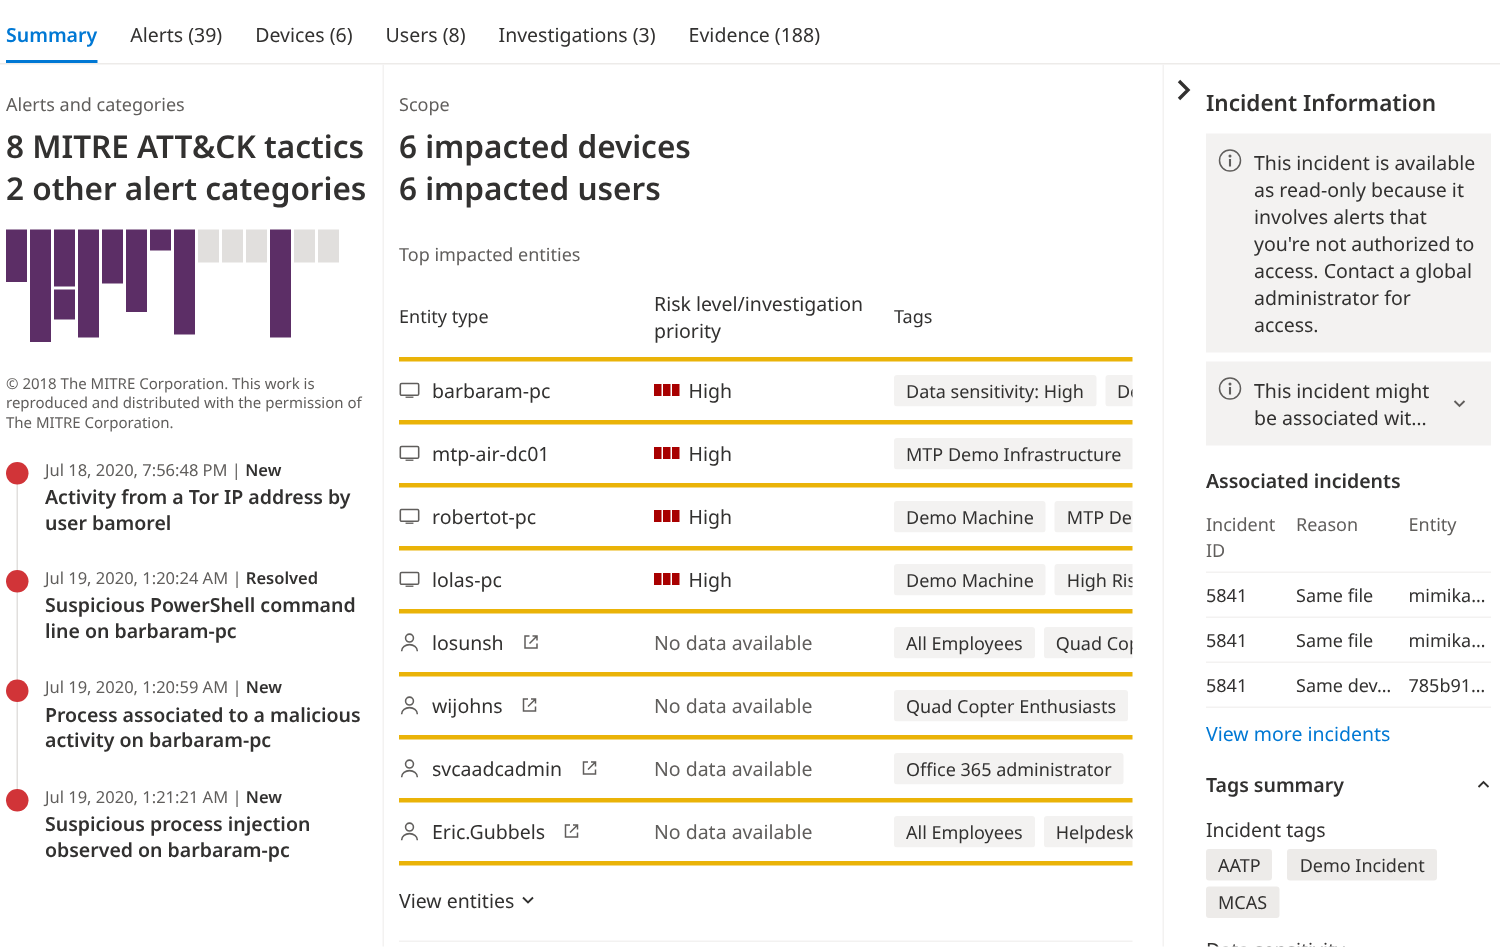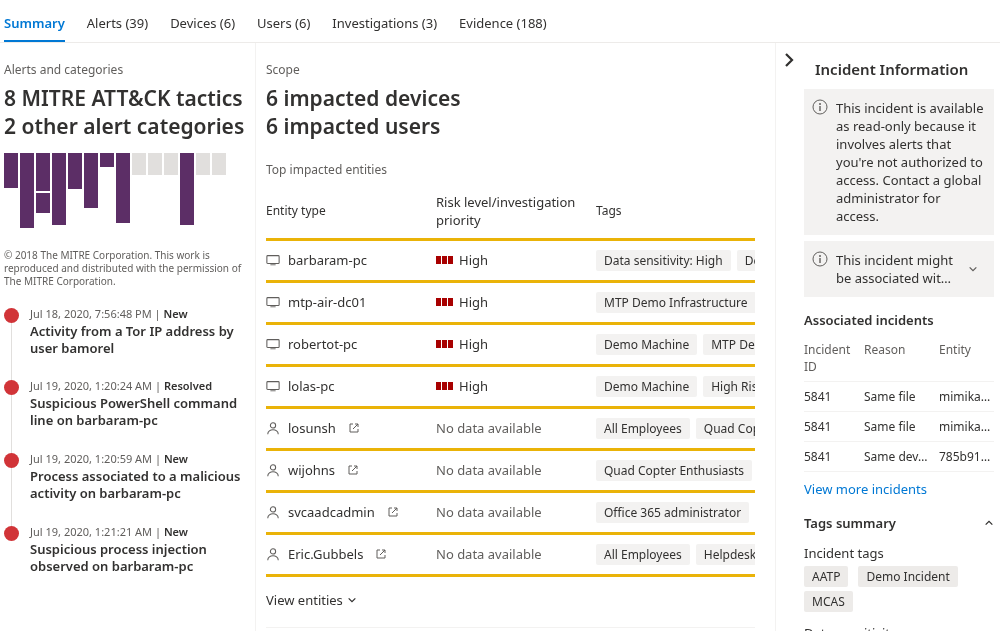--- a/index.html
+++ b/index.html
@@ -110,21 +110,21 @@
   .chev { width:10px; height:10px; }
 
   .evidence { margin-top: 18px; border-top:1px solid #f3f2f1; padding-top:14px; }
 
   
   .r-chevron {
     position:absolute; left:4px; top:8px;
     width:18px; height:18px; cursor:pointer;
   }
   .r-inner { padding: 8px 6px 0 28px; }
-  .r-title { font-size: 15px; font-weight:600; margin: 8px 0 10px 11px; }
+  .r-title { font-size: 15px; font-weight:600; margin: 8px 0 10px 0; }
   .r-banner {
     background:#f3f2f1; padding:10px 10px 10px 32px;
     font-size:13px; color:#323130; position:relative;
     margin-bottom:6px;
   }
   .r-banner .binfo {
     position:absolute; left:8px; top:10px;
     width:16px; height:16px;
   }
   .r-h3 { font-size:13px; font-weight:600; margin:14px 0 6px 0; }
@@ -142,21 +142,21 @@
   .chev-r { transform: rotate(-90deg);}
   .chev-up { transform: rotate(180deg);}
 </style>
 </head>
 <body>
 
 <div class="tabs" id="tabs">
     <div class="tab active">Summary</div>
     <div class="tab">Alerts (39)</div>
     <div class="tab">Devices (6)</div>
-    <div class="tab">Users (6)</div>
+    <div class="tab">Users (8)</div>
     <div class="tab">Investigations (3)</div>
     <div class="tab">Evidence (188)</div>
   </div>
 
 <div class="cols">
 
   <div class="col-left">
     <div class="sec-label">Alerts and categories</div>
     <div class="hero">8 MITRE ATT&amp;CK tactics</div>
     <div class="hero">2 other alert categories</div>

